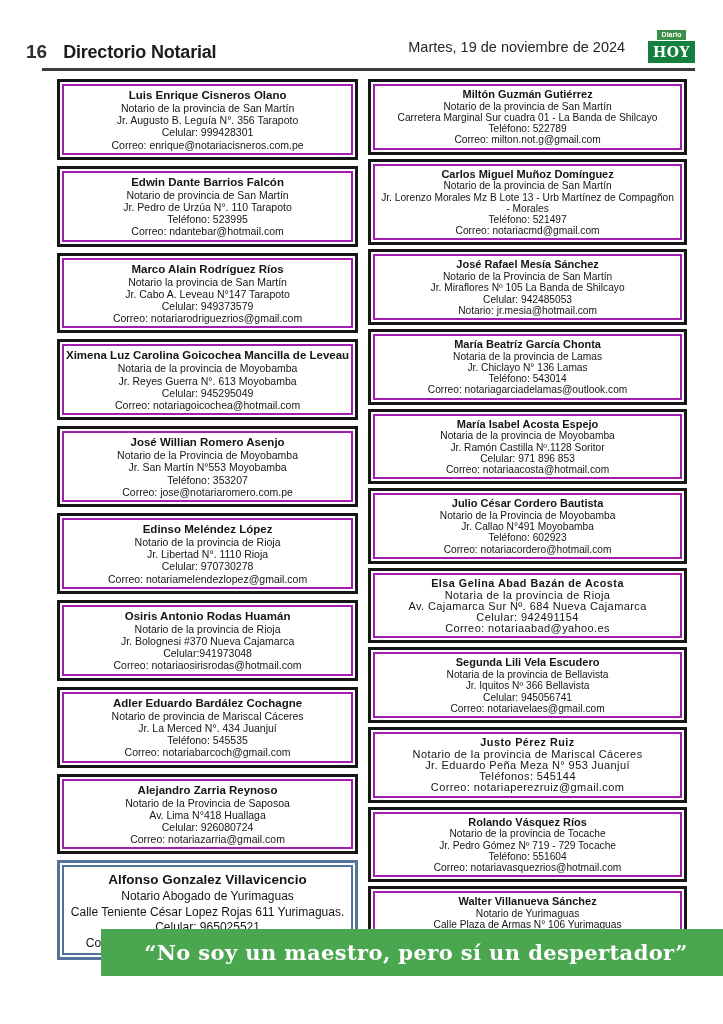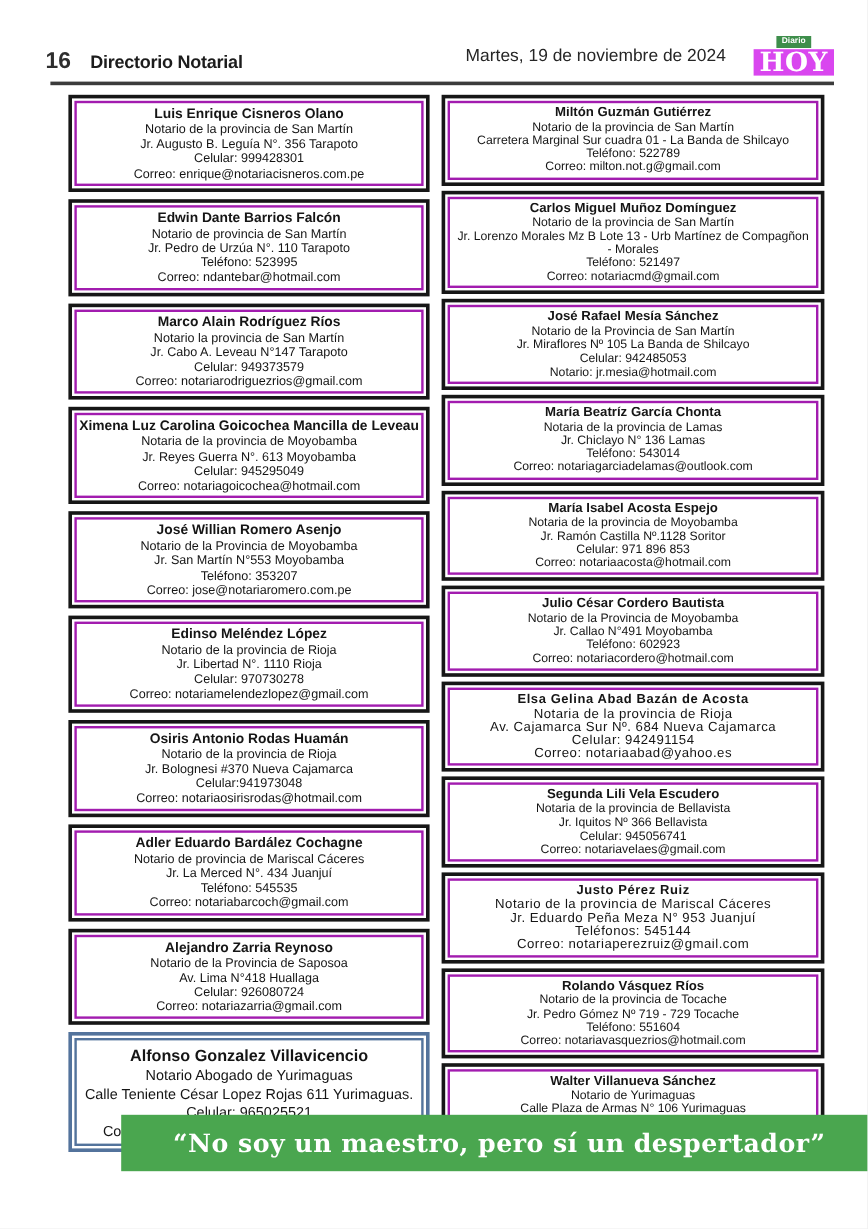--- a/index.html
+++ b/index.html
@@ -7,36 +7,36 @@
   .page {
     position: relative;
     width: 723px; height: 1024px;
     background: #ffffff;
     font-family: "Liberation Sans", sans-serif;
     overflow: hidden;
     margin: 0 auto;
   }
   
   .header {
-    position: absolute; top: 30px; left: 38px; right: 28px;
+    position: absolute; top: 30px; left: 26px; right: 28px;
     display: flex; justify-content: space-between; align-items: flex-end;
   }
   .header-left { display: flex; align-items: baseline; gap: 16px; }
   .page-num  { font-size: 19px; font-weight: bold; color: #2e2e2e; }
-  .page-title{ font-size: 15px; font-weight: bold; color: #1c1c1c; letter-spacing: -0.2px; }
+  .page-title{ font-size: 18px; font-weight: bold; color: #1c1c1c; letter-spacing: -0.2px; }
   .header-right { display: flex; align-items: center; gap: 23px; }
   .date { font-size: 14.5px; color: #262626; }
   .logo { display: flex; flex-direction: column; align-items: center; }
   .logo-tab {
     background: #3e8e4b; color: #fff; font-size: 7px; font-weight: bold;
     padding: 1px 5px; line-height: 8px; margin-bottom: 1px;
   }
   .logo-main {
-    background: #d946ef; color: #fff; font-weight: bold;
-    font-family: "DejaVu Serif", serif; font-size: 22px; line-height: 22px;
+    background: #15803d; color: #fff; font-weight: bold;
+    font-family: "DejaVu Serif", serif; font-size: 14px; line-height: 22px;
     padding: 0 5px; letter-spacing: 0.5px;
   }
   .header-rule {
     position: absolute; top: 68px; left: 42px; right: 28px;
     height: 3px; background: #3b3b3b;
   }
   
   .content {
     position: absolute; top: 79px; left: 57px; width: 630px;
     display: flex; gap: 10px;

